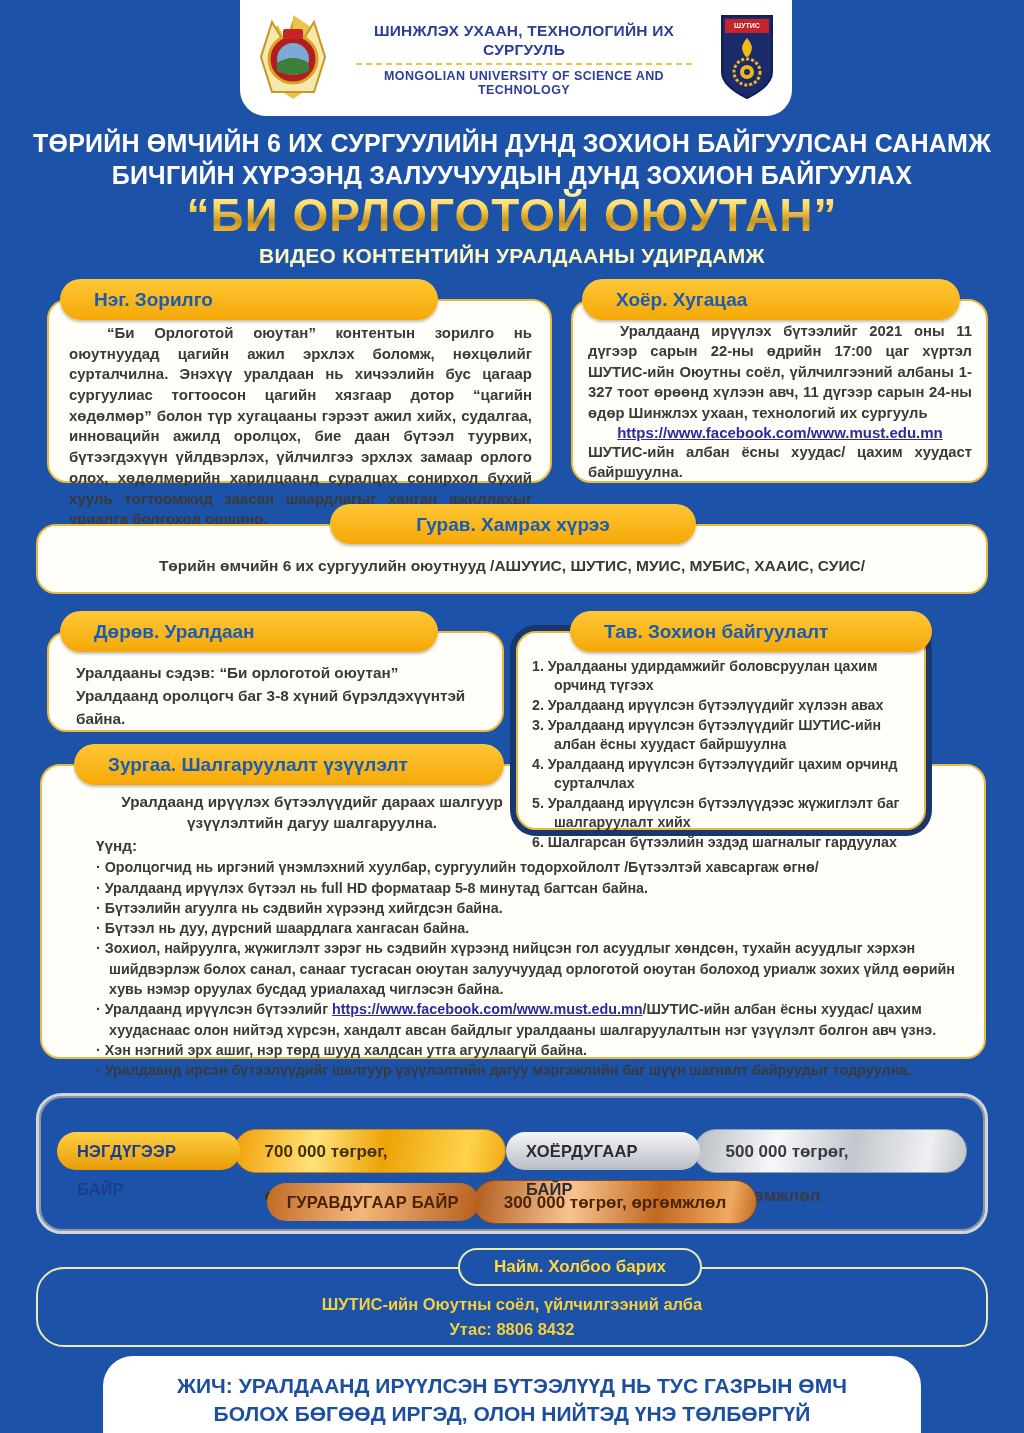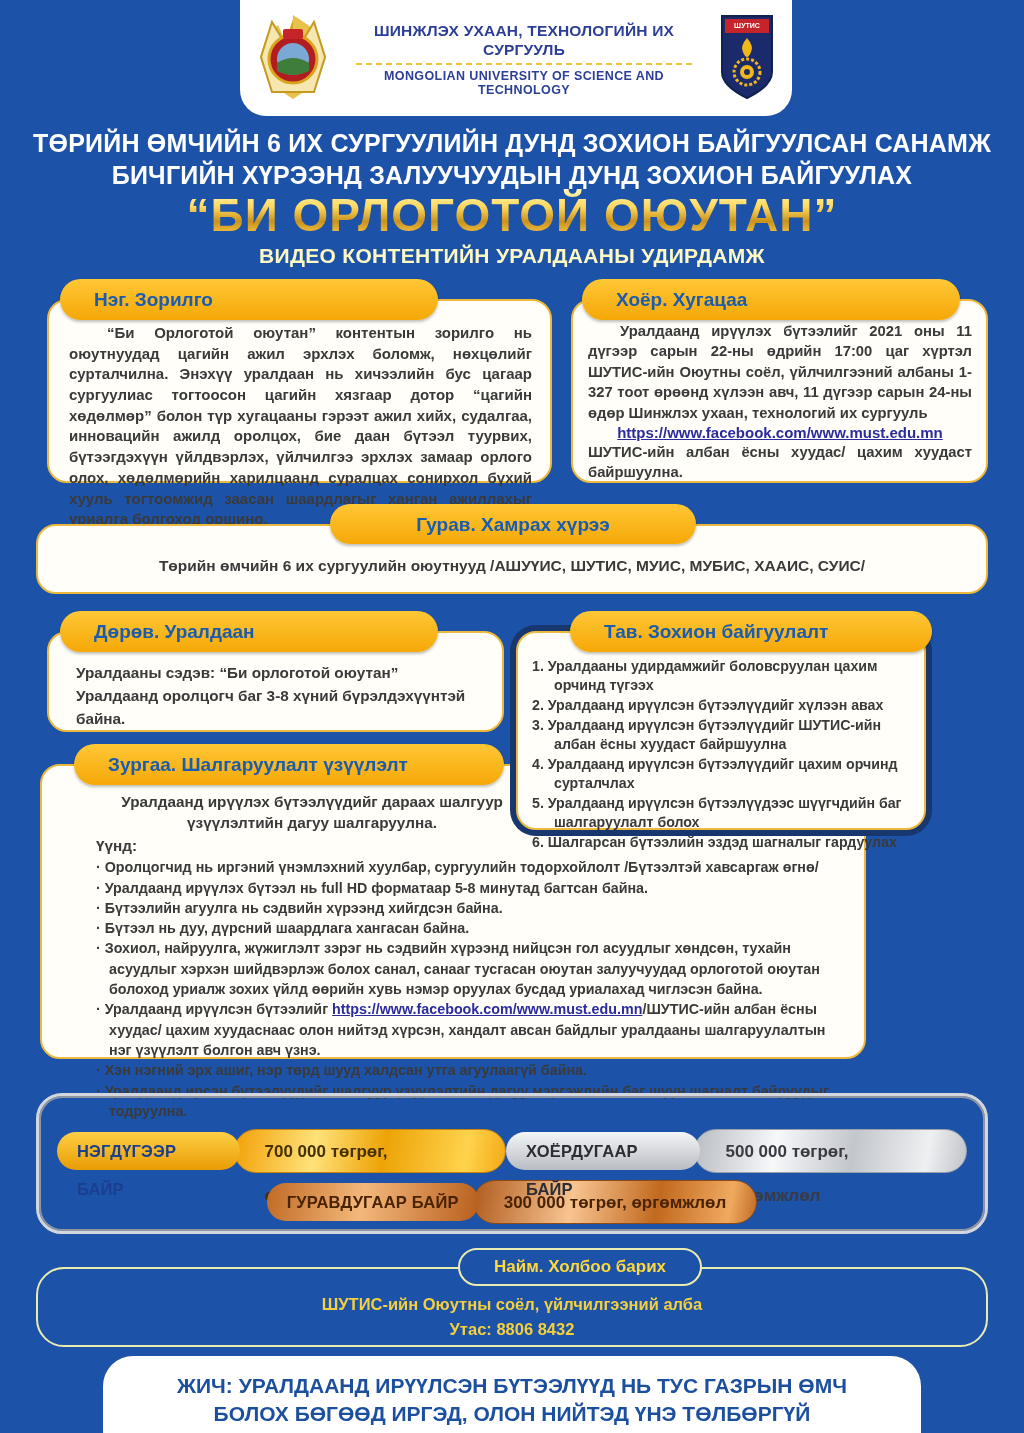--- a/index.html
+++ b/index.html
@@ -56,21 +56,21 @@
   .s4-pill { left:60px; top:611px; width:378px; }
   .s4-box { left:47px; top:631px; width:457px; height:101px; padding:29px 16px 0 27px; font-size:15.3px; font-weight:bold; line-height:1.5; }
   
   .s5-pill { left:570px; top:611px; width:362px; z-index:4; }
   .s5-box { left:516px; top:631px; width:410px; height:199px; z-index:2; box-shadow:0 0 0 6px #17376e; padding:24px 10px 0 14px; }
   .s5-box ol { list-style:none; counter-reset:n; font-size:14.2px; font-weight:bold; line-height:1.34; }
   .s5-box ol li { counter-increment:n; padding-left:22px; text-indent:-22px; margin-bottom:1px; }
   .s5-box ol li::before { content:counter(n) ". "; }
   
   .s6-pill { left:74px; top:744px; width:430px; z-index:4; }
-  .s6-box { left:40px; top:764px; width:826px; height:295px; padding-top:26px; }
+  .s6-box { left:40px; top:764px; width:946px; height:295px; padding-top:26px; }
   .s6-intro { margin-left:58px; width:424px; text-align:center; font-size:15.3px; font-weight:bold; line-height:1.35; }
   .s6-lead { margin:4px 0 2px 54px; font-size:15.3px; font-weight:bold; }
   .s6-bullets { list-style:none; margin:0 16px 0 54px; font-size:14.3px; font-weight:bold; line-height:1.42; }
   .s6-bullets li { padding-left:13px; text-indent:-13px; }
   .s6-bullets li::before { content:"· "; }
   .inline-link { color:#2b2b9e; text-decoration:underline; }
   
   .s7-pill { left:330px; top:1073px; width:368px; height:40px; z-index:4; }
   .s7-box {
     position:absolute; left:36px; top:1093px; width:952px; height:141px;
@@ -181,21 +181,21 @@
     <div>Уралдаанд оролцогч баг 3-8 хүний бүрэлдэхүүнтэй байна.</div>
   </div>
 
   <div class="pill s5-pill">Тав. Зохион байгуулалт</div>
   <div class="whitebox s5-box">
     <ol>
       <li>Уралдааны удирдамжийг боловсруулан цахим орчинд түгээх</li>
       <li>Уралдаанд ирүүлсэн бүтээлүүдийг хүлээн авах</li>
       <li>Уралдаанд ирүүлсэн бүтээлүүдийг ШУТИС-ийн албан ёсны хуудаст байршуулна</li>
       <li>Уралдаанд ирүүлсэн бүтээлүүдийг цахим орчинд сурталчлах</li>
-      <li>Уралдаанд ирүүлсэн бүтээлүүдээс шүүгчдийн баг шалгаруулалт болох</li>
+      <li>Уралдаанд ирүүлсэн бүтээлүүдээс жүжиглэлт баг шалгаруулалт хийх</li>
       <li>Шалгарсан бүтээлийн эздэд шагналыг гардуулах</li>
     </ol>
   </div>
 
   <div class="pill s6-pill">Зургаа. Шалгаруулалт үзүүлэлт</div>
   <div class="whitebox s6-box">
     <p class="s6-intro">Уралдаанд ирүүлэх бүтээлүүдийг дараах шалгуур үзүүлэлтийн дагуу шалгаруулна.</p>
     <p class="s6-lead">Үүнд:</p>
     <ul class="s6-bullets">
       <li>Оролцогчид нь иргэний үнэмлэхний хуулбар, сургуулийн тодорхойлолт /Бүтээлтэй хавсаргаж өгнө/</li>

